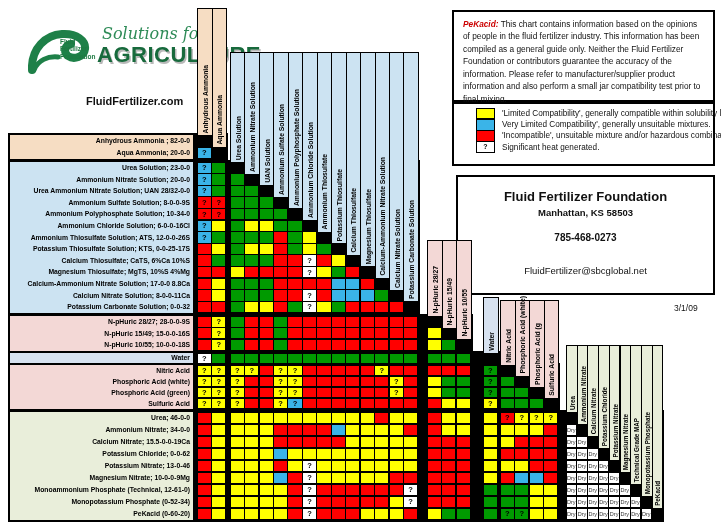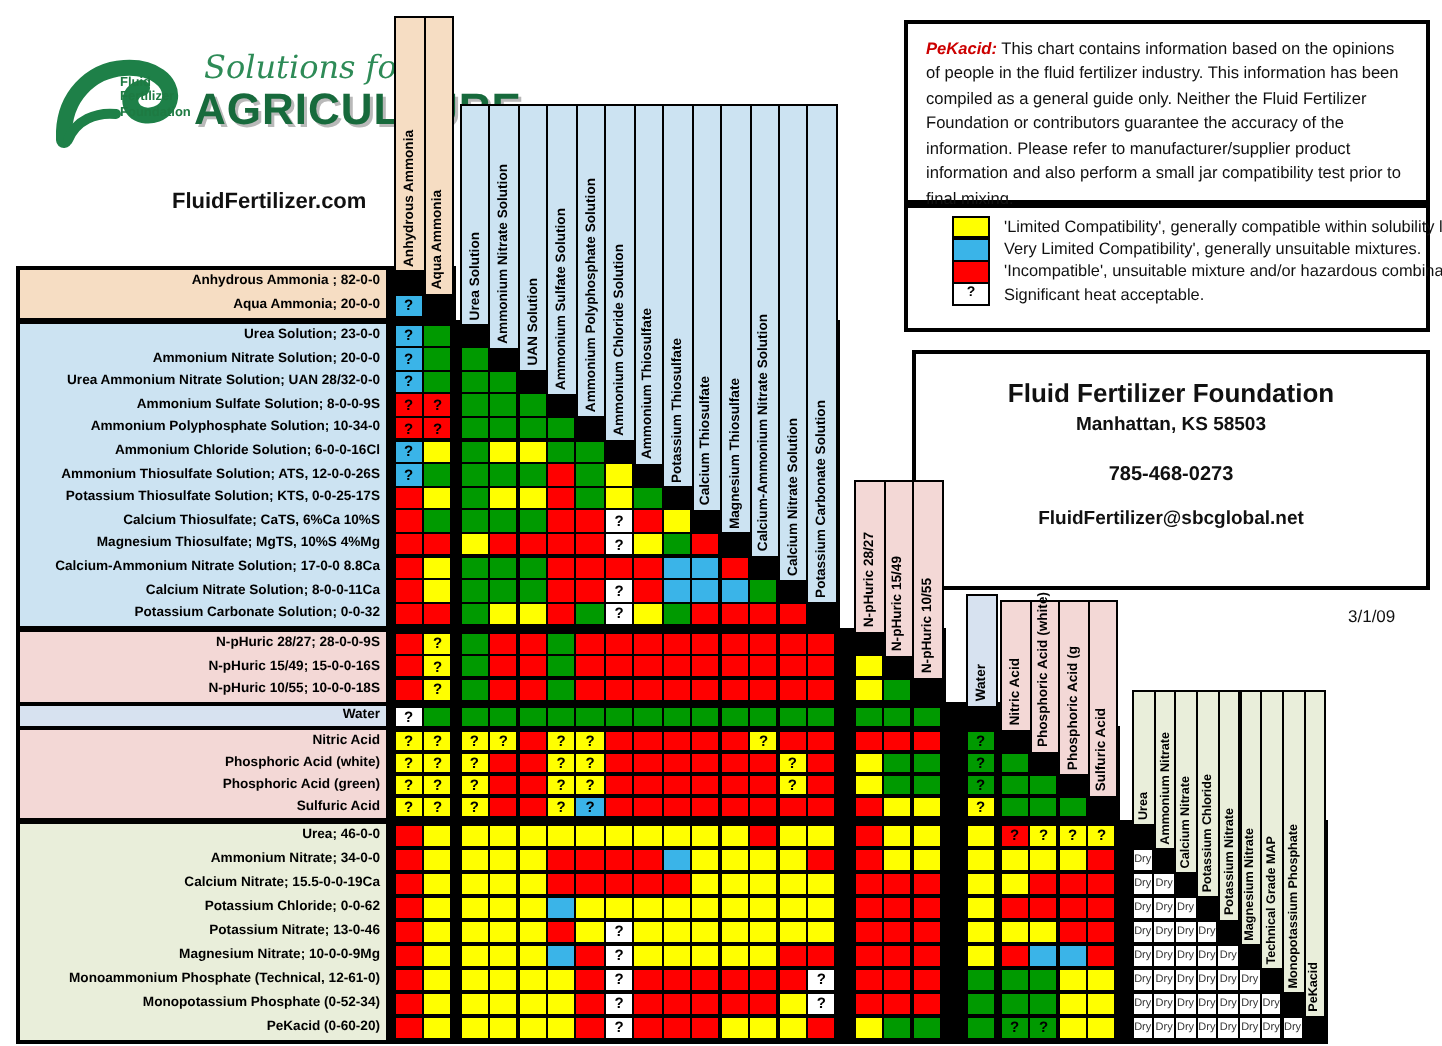--- a/index.html
+++ b/index.html
@@ -22,21 +22,21 @@
   .legend-row{display:flex;align-items:center;height:11.2px;}
   .legend-swatch{width:17px;height:9.5px;border:1px solid #000;margin-right:7px;flex:0 0 auto;
                  font-size:7px;font-weight:bold;text-align:center;line-height:9.5px;}
   .legend-label{font-size:8.2px;color:#111;white-space:nowrap;}
   
   #contact-box{position:absolute;left:456px;top:175px;width:259px;height:120px;border:2px solid #000;
                background:#fff;box-sizing:border-box;text-align:center;color:#111;}
   #contact-name{font-size:13px;font-weight:bold;margin-top:12px;}
   #contact-addr1,#contact-addr2{font-size:9.5px;font-weight:bold;margin-top:3px;}
   #contact-phone{font-size:10px;font-weight:bold;margin-top:14px;}
-  #contact-email{font-size:9.5px;margin-top:11px;font-weight:bold;}
+  #contact-email{font-size:9.5px;margin-top:22px;}
   #date-note{position:absolute;left:674px;top:303px;font-size:8.5px;color:#111;}
   
   .backing{position:absolute;background:#000;}
   .label-block{position:absolute;border:2px solid #000;box-sizing:border-box;}
   .row-label{position:absolute;width:100%;text-align:right;font-weight:bold;font-size:6.8px;
              color:#000;padding-right:3px;box-sizing:border-box;white-space:nowrap;}
   .col-header{position:absolute;border:1px solid #000;box-sizing:border-box;}
   .vtext{position:absolute;bottom:2px;left:50%;transform:translateX(-50%) rotate(180deg);
          writing-mode:vertical-rl;white-space:nowrap;font-weight:bold;font-size:6.8px;color:#000;}
   .cell{position:absolute;display:flex;align-items:center;justify-content:center;
@@ -75,21 +75,21 @@
       <div class="legend-row">
         <div class="legend-swatch" style="background: rgb(58, 180, 232);"></div>
         <div class="legend-label">Very Limited Compatibility', generally unsuitable mixtures.</div>
       </div>
       <div class="legend-row">
         <div class="legend-swatch" style="background: rgb(255, 0, 0);"></div>
         <div class="legend-label">'Incompatible', unsuitable mixture and/or hazardous combination.</div>
       </div>
       <div class="legend-row">
         <div class="legend-swatch" style="background: rgb(255, 255, 255);">?</div>
-        <div class="legend-label">Significant heat acceptable.</div>
+        <div class="legend-label">Significant heat generated.</div>
       </div>
     </div>
 
   <div id="contact-box">
     <div id="contact-name">Fluid Fertilizer Foundation</div>
     <div id="contact-addr2">Manhattan, KS  58503</div>
     <div id="contact-phone">785-468-0273</div>
     <div id="contact-email">FluidFertilizer@sbcglobal.net</div>
   </div>
   <div id="date-note">3/1/09</div>

